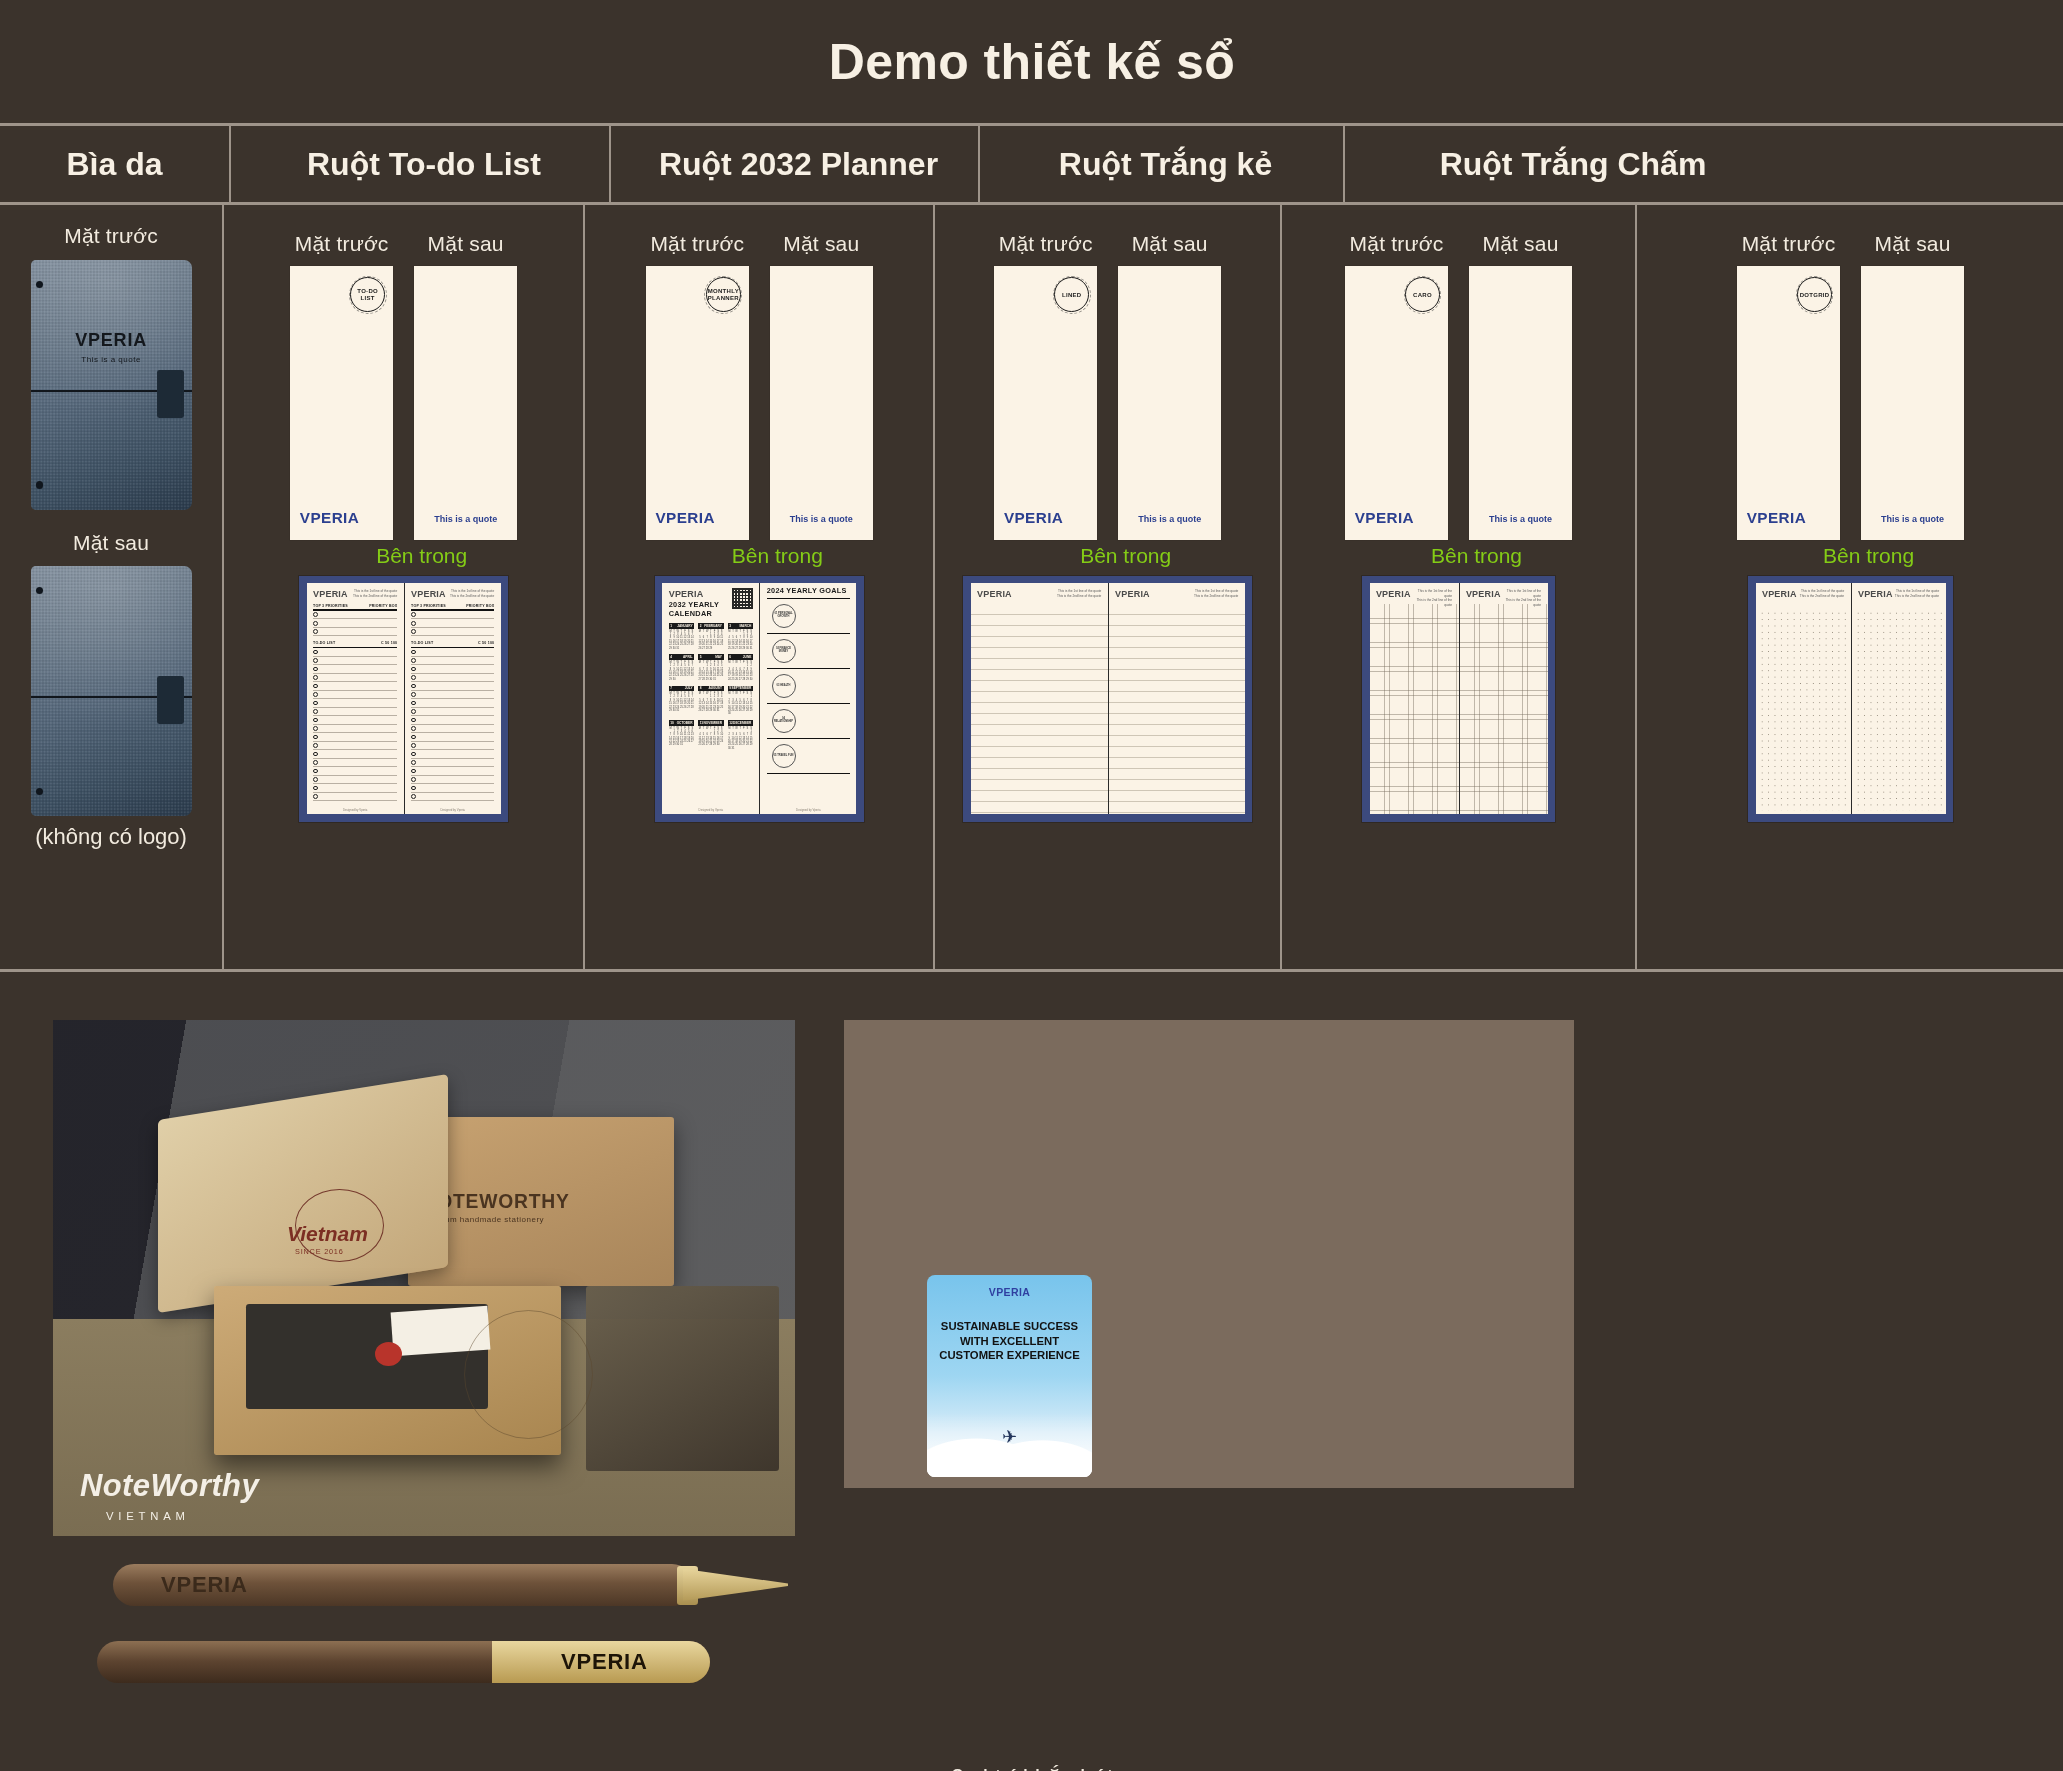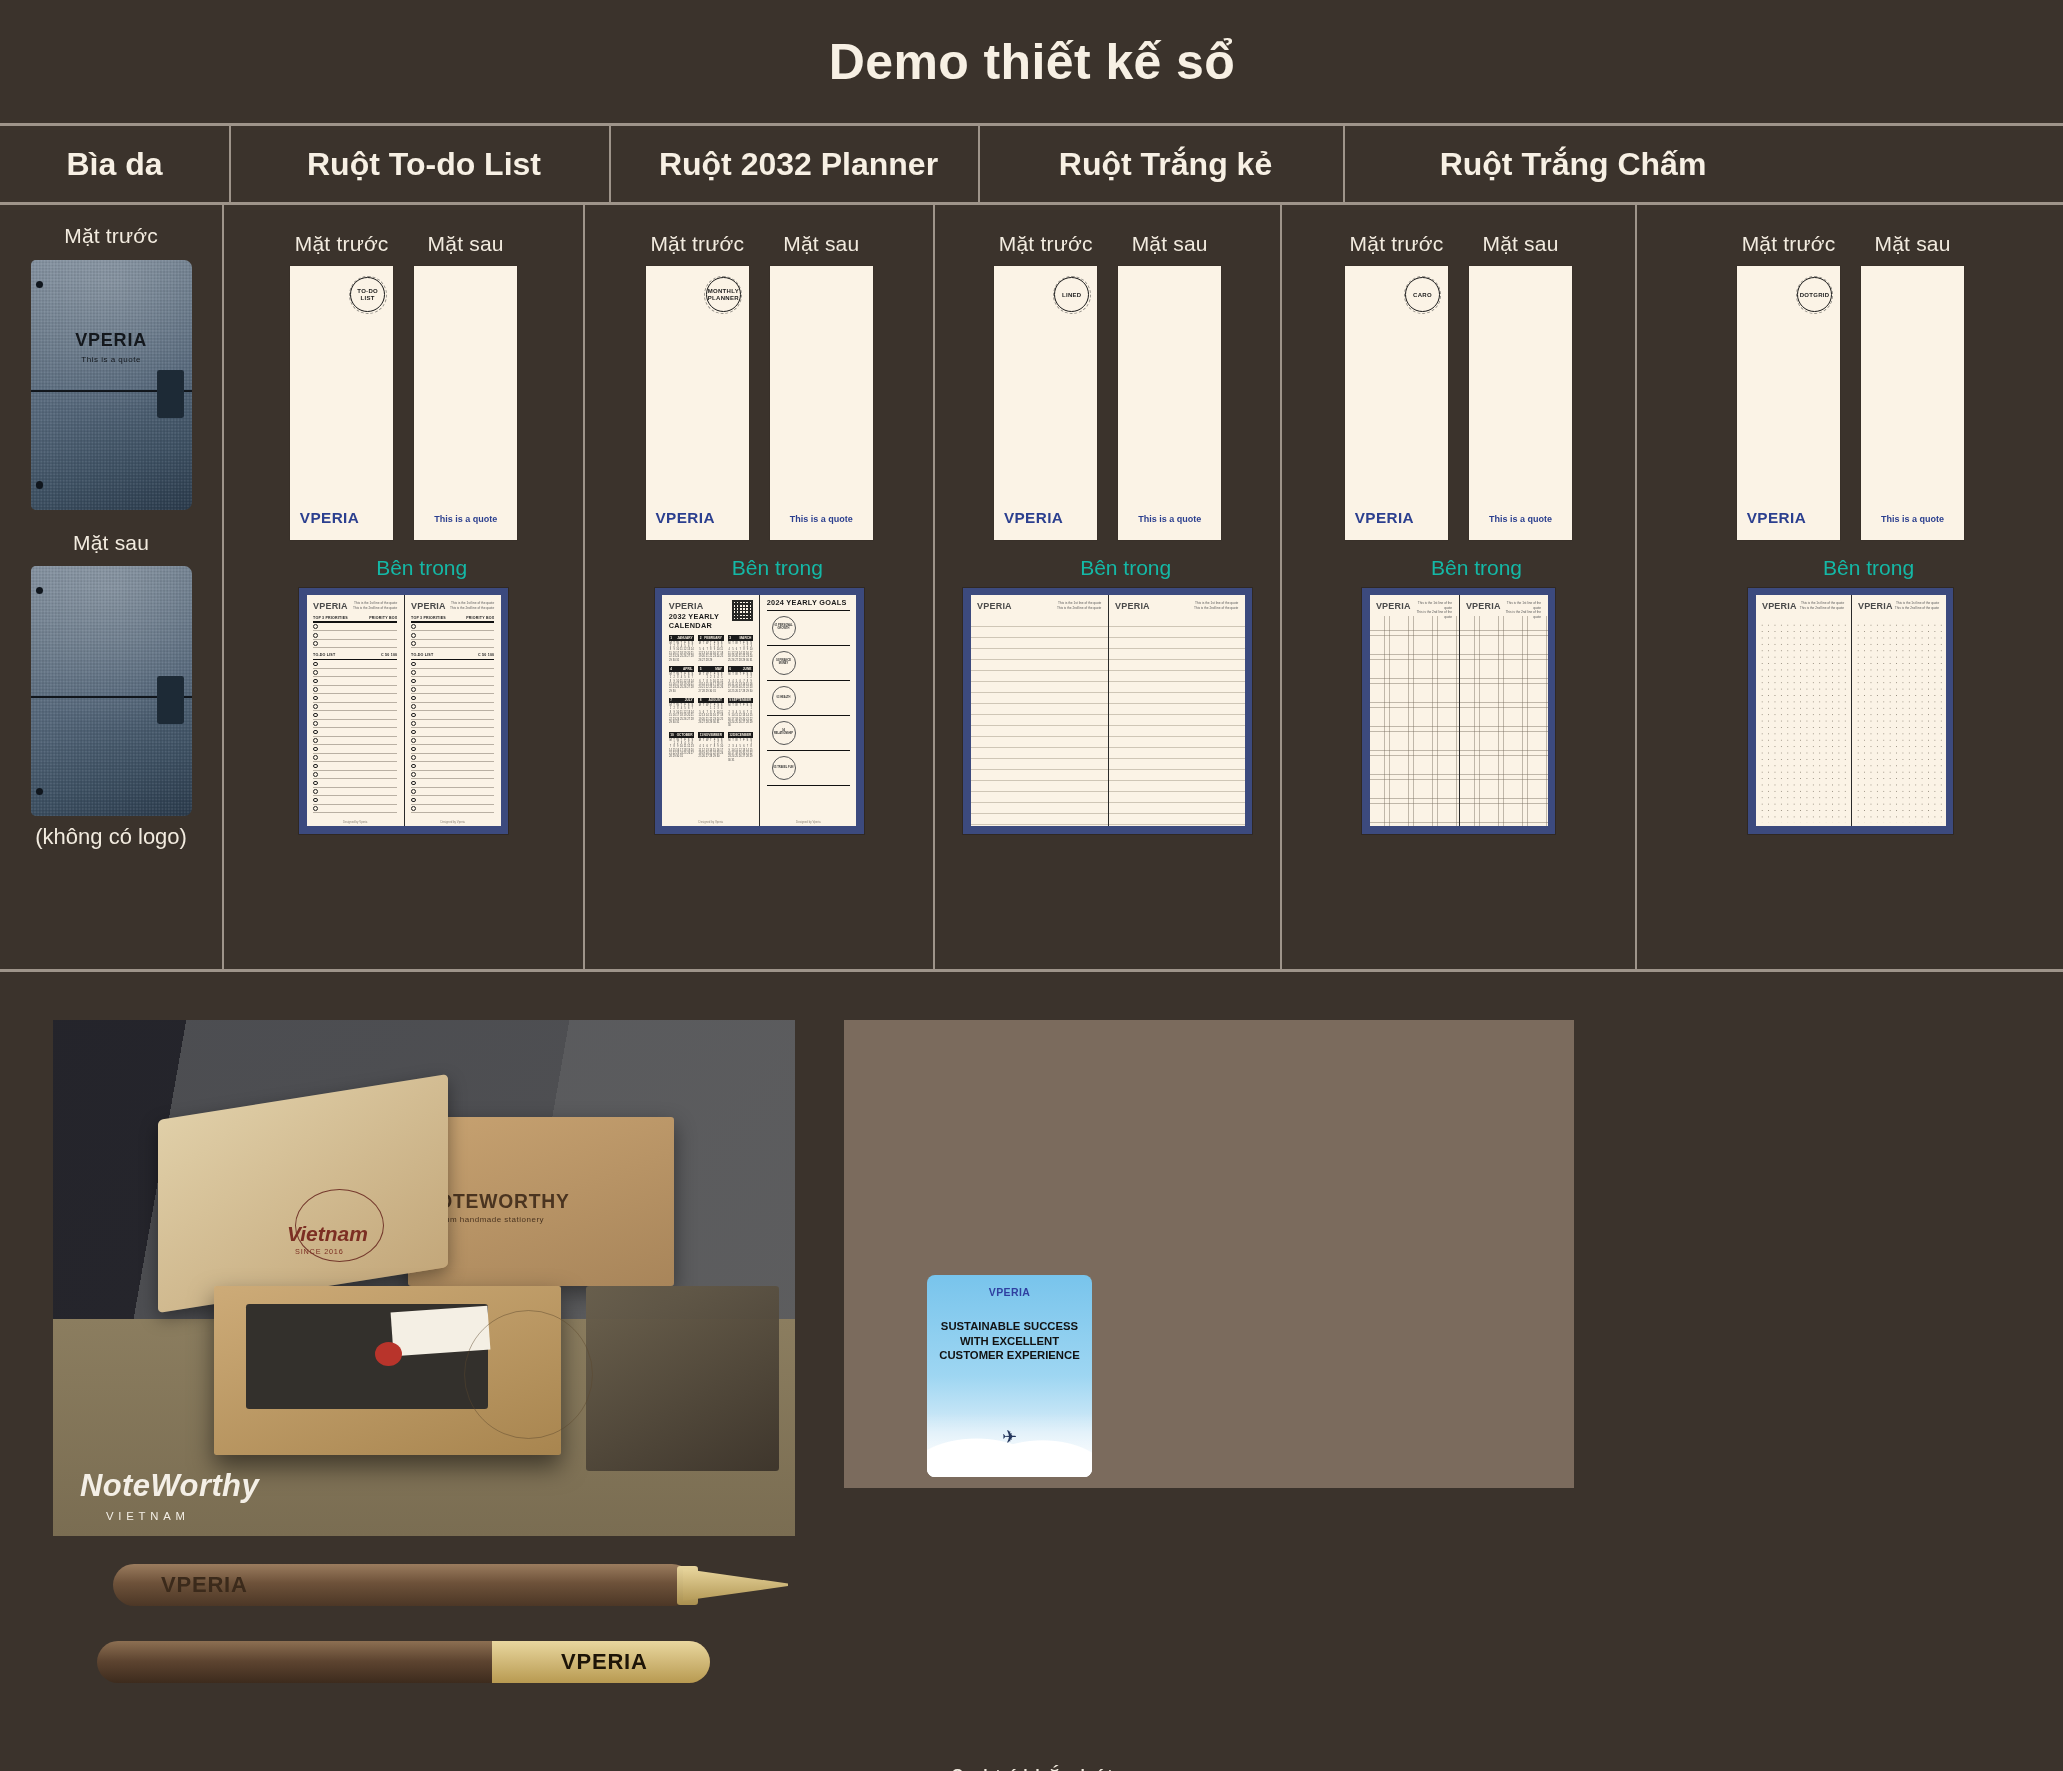--- a/index.html
+++ b/index.html
@@ -119,21 +119,21 @@
   .sheet-brand {
     position: absolute; left: 9.7px; bottom: 13px;
     color: #2b3f8f; font-size: 15.3px; font-weight: 800; letter-spacing: 0.4px;
   }
   .sheet-quote {
     position: absolute; left: 0; right: 0; bottom: 16px;
     text-align: center; color: #2b3f8f; font-size: 9px; font-weight: 700;
   }
 
   
-  .spread-label { color: #14b8a6; font-size: 21px; text-align: center; margin-top: 16px; padding-left: 36px; }
+  .spread-label { color: #84cc16; font-size: 21px; text-align: center; margin-top: 4px; padding-left: 36px; }
   .spread-wrap { display: flex; justify-content: center; margin-top: 8px; }
   .spread {
     background: #3c4a7e; padding: 7.3px;
     box-shadow: 0 0 0 0.8px rgba(0,0,0,.25);
   }
   .spread-inner { display: flex; background: #fbf3e6; }
   .pg { background: #fbf3e6; position: relative; overflow: hidden; }
   .pg + .pg { border-left: 0.8px solid #2a2a2a; }
 
   .pg-head { display: flex; justify-content: space-between; align-items: flex-start; padding: 5.6px 6.4px 0 6.4px; }

